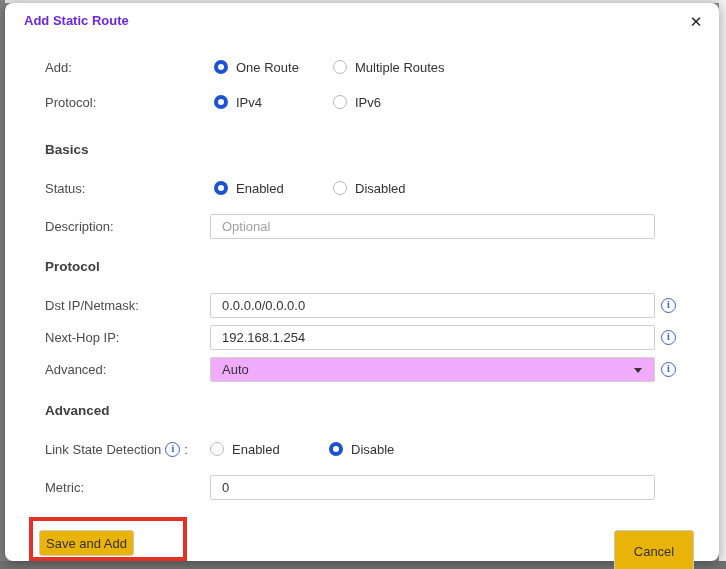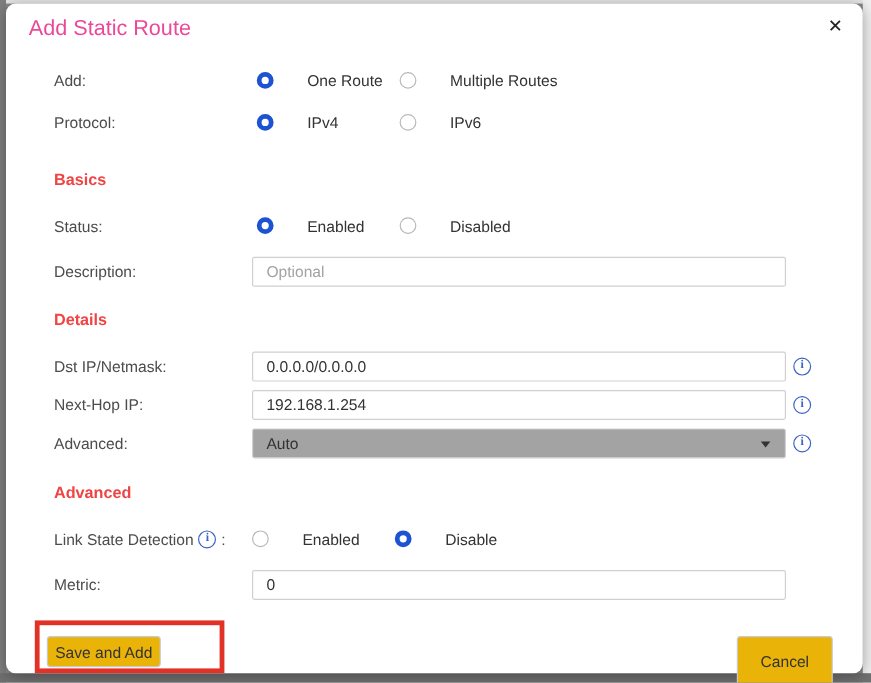--- a/index.html
+++ b/index.html
@@ -6,41 +6,41 @@
   body{font-family:"Liberation Sans", sans-serif; -webkit-font-smoothing:antialiased;}
   .stage{position:relative;width:726px;height:569px;overflow:hidden;background:#8a8a8a;}
   
   .bg-top{position:absolute;top:0;left:0;width:100%;height:3px;background:#e7e7e7;}
   .bg-right{position:absolute;top:0;right:0;width:7px;height:100%;background:#f1f1f1;}
   .bg-left{position:absolute;top:0;left:0;width:5px;height:100%;background:#7f7f7f;}
   .bg-bottom{position:absolute;bottom:0;left:0;width:100%;height:8px;background:#707070;}
 
   .dialog{position:absolute;left:5px;top:3px;width:714px;height:558px;background:#fff;
           border-radius:8px;box-shadow:0 2px 12px rgba(0,0,0,.35);}
-  .dlg-title{position:absolute;left:19px;top:10px;font-size:18px;font-weight:normal;color:#ec4899;}
+  .dlg-title{position:absolute;left:19px;top:10px;font-size:13px;font-weight:bold;color:#6d28d9;}
   .close-btn{position:absolute;left:680px;top:8px;width:22px;height:22px;display:flex;align-items:center;
              justify-content:center;font-size:15px;color:#222;cursor:pointer;}
 
   .row{position:absolute;left:0;width:714px;height:26px;display:flex;align-items:center;}
   .flabel{position:absolute;left:40px;font-size:13px;color:#4c4c4c;display:flex;align-items:center;gap:4px;}
-  .section-h{position:absolute;left:40px;font-size:13.5px;font-weight:bold;color:#ef4444;height:20px;}
+  .section-h{position:absolute;left:40px;font-size:13.5px;font-weight:bold;color:#404040;height:20px;}
 
   .radios{position:absolute;left:209px;display:flex;align-items:center;}
   .radio-opt{display:flex;align-items:center;gap:8px;cursor:pointer;}
   .radio-opt.col2{position:absolute;left:119px;}
   .radio{width:14px;height:14px;border-radius:50%;box-sizing:border-box;border:1px solid #b9b9b9;background:#fff;flex:0 0 auto;}
   .radio.selected{border:4.5px solid var(--radio-blue,#1d53d3);}
-  .rlabel{font-size:13px;color:#333;white-space:nowrap;margin-left:20px;}
+  .rlabel{font-size:13px;color:#333;white-space:nowrap;}
 
   .text-input{position:absolute;left:205px;width:445px;height:25px;box-sizing:border-box;
               border:1px solid #d0d0d0;border-radius:2px;padding:0 11px;font-size:13px;color:#333;
               font-family:"Liberation Sans",sans-serif;background:#fff;}
   .text-input::placeholder{color:#a3a3a3;opacity:1;}
   .select{position:absolute;left:205px;width:445px;height:25px;box-sizing:border-box;border:1px solid #d0d0d0;
-          border-radius:2px;padding:0 11px;font-size:13px;color:#333;background:#a3a3a3;display:flex;
+          border-radius:2px;padding:0 11px;font-size:13px;color:#333;background:#f0abfc;display:flex;
           align-items:center;cursor:pointer;}
   .caret{position:absolute;right:12px;top:10px;width:0;height:0;border-left:4px solid transparent;
          border-right:4px solid transparent;border-top:5px solid #333;}
   .info{width:15px;height:15px;box-sizing:border-box;border:1px solid var(--primary-blue,#3b63c6);
         border-radius:50%;color:var(--primary-blue,#3b63c6);display:inline-flex;align-items:center;
         justify-content:center;font-family:"Liberation Serif",serif;font-size:10px;font-weight:bold;
         line-height:1;cursor:pointer;flex:0 0 auto;}
   .info.abs{position:absolute;left:656px;}
 
   .btn{position:absolute;box-sizing:border-box;border-radius:3px;font-size:13px;display:flex;
@@ -106,21 +106,21 @@
           <span class="radio selected"></span>
           <span class="rlabel">Enabled</span>
         </label>
         <label class="radio-opt col2">
           <span class="radio"></span>
           <span class="rlabel">Disabled</span>
         </label>
       </div>
     </div>
 
-    <div class="section-h" style="top:256px">Details</div>
+    <div class="section-h" style="top:256px">Protocol</div>
 
     <div class="row" style="top:289px">
       <span class="flabel">Dst IP/Netmask:</span>
       <input class="text-input" type="text" value="0.0.0.0/0.0.0.0" style="">
       <span class="info abs">i</span>
     </div>
 
     <div class="row" style="top:321px">
       <span class="flabel">Next-Hop IP:</span>
       <input class="text-input" type="text" value="192.168.1.254" style="">

